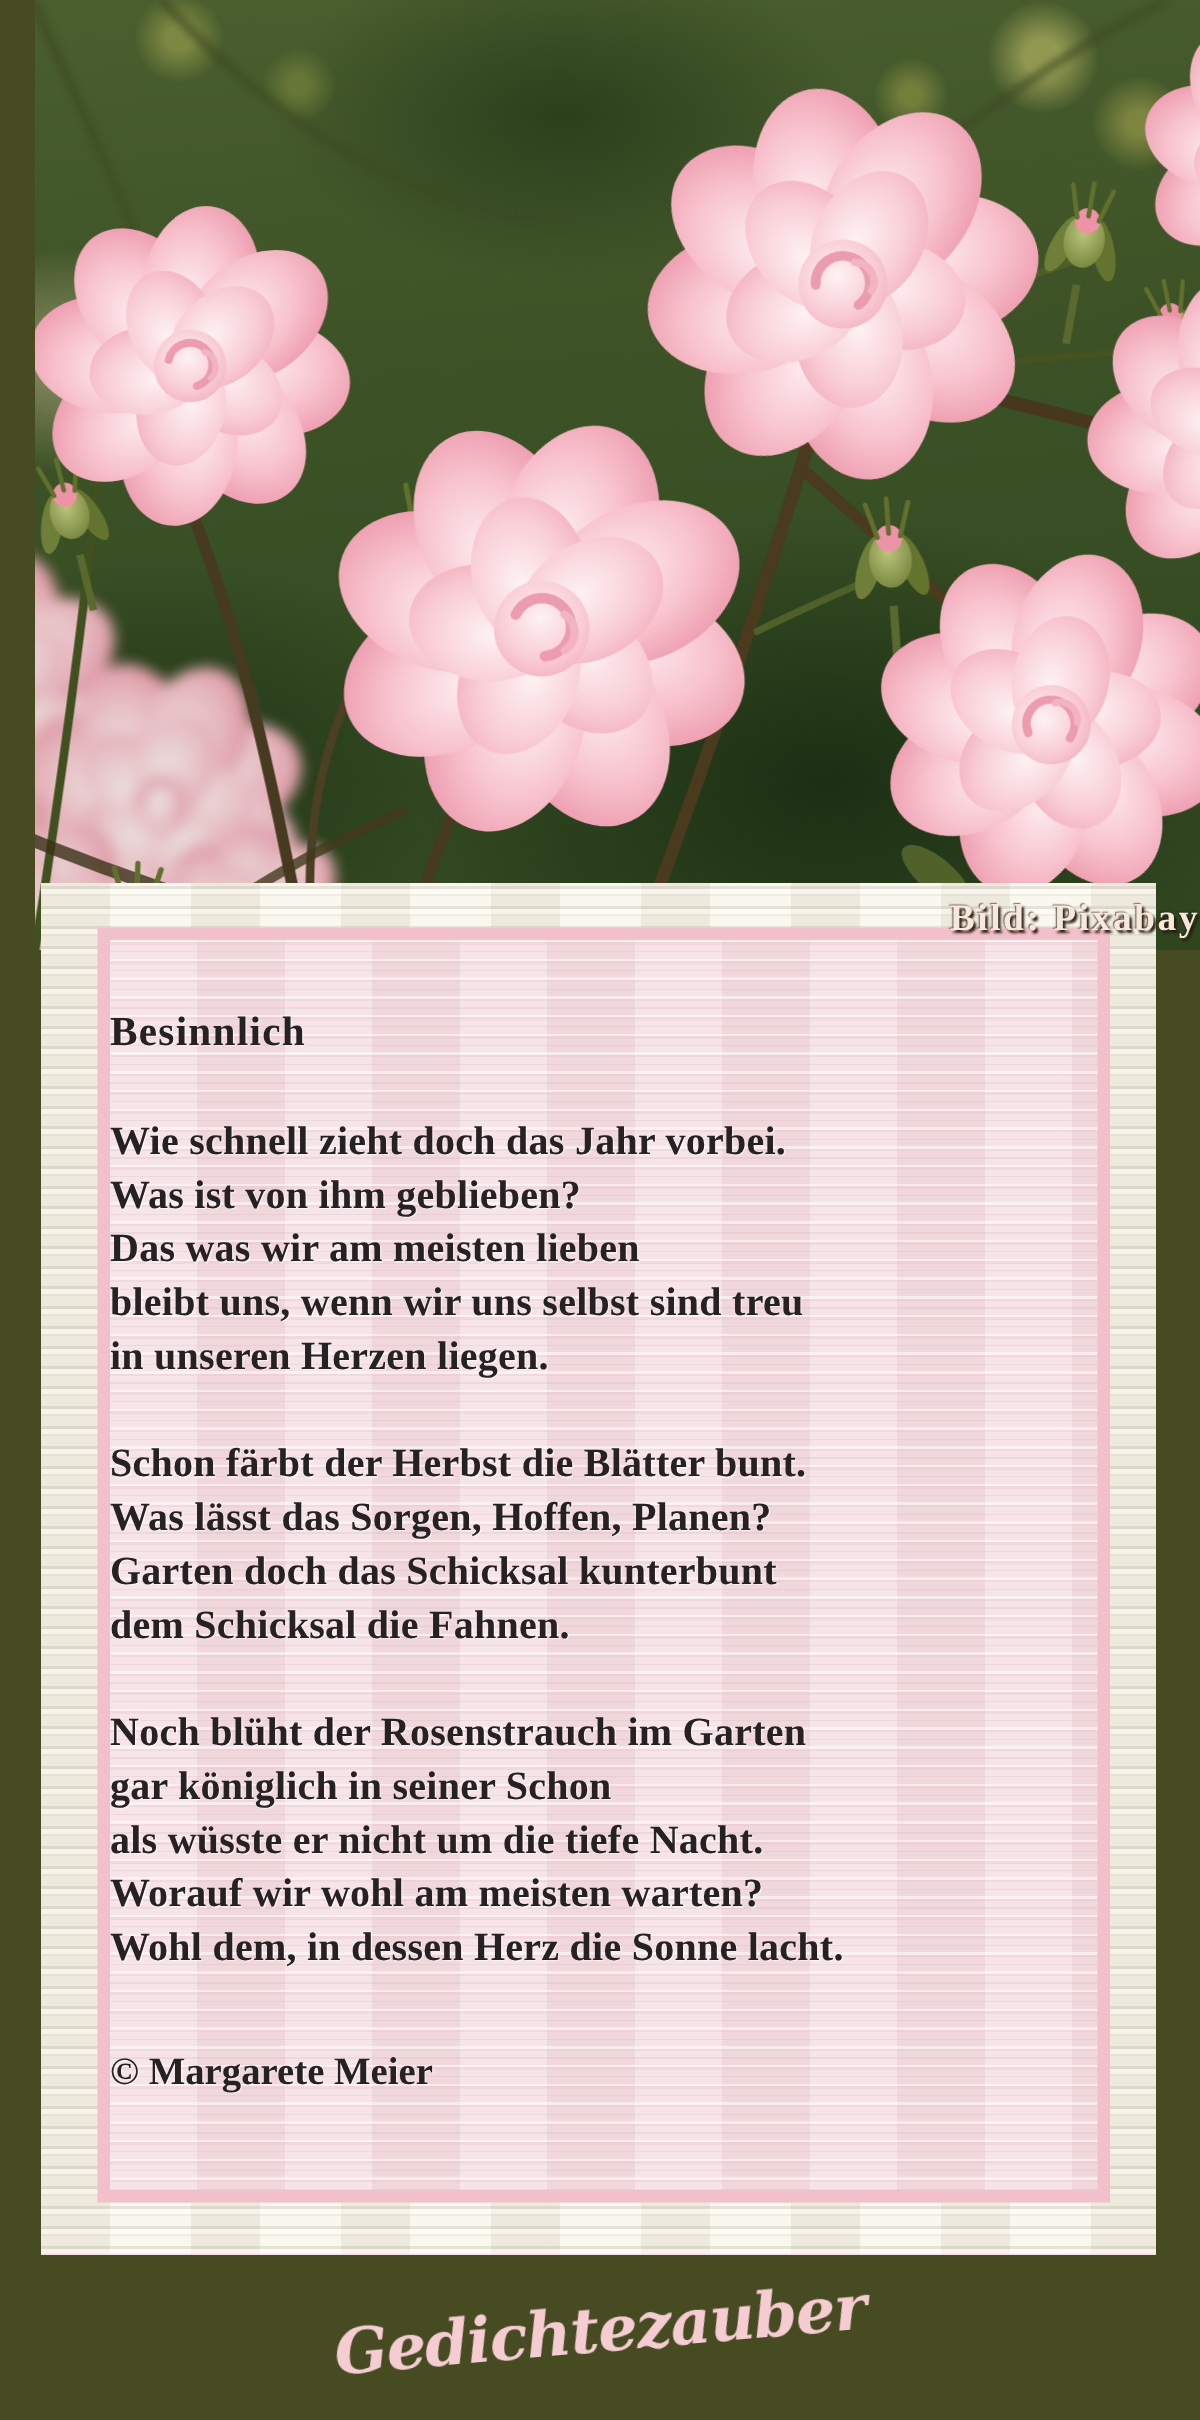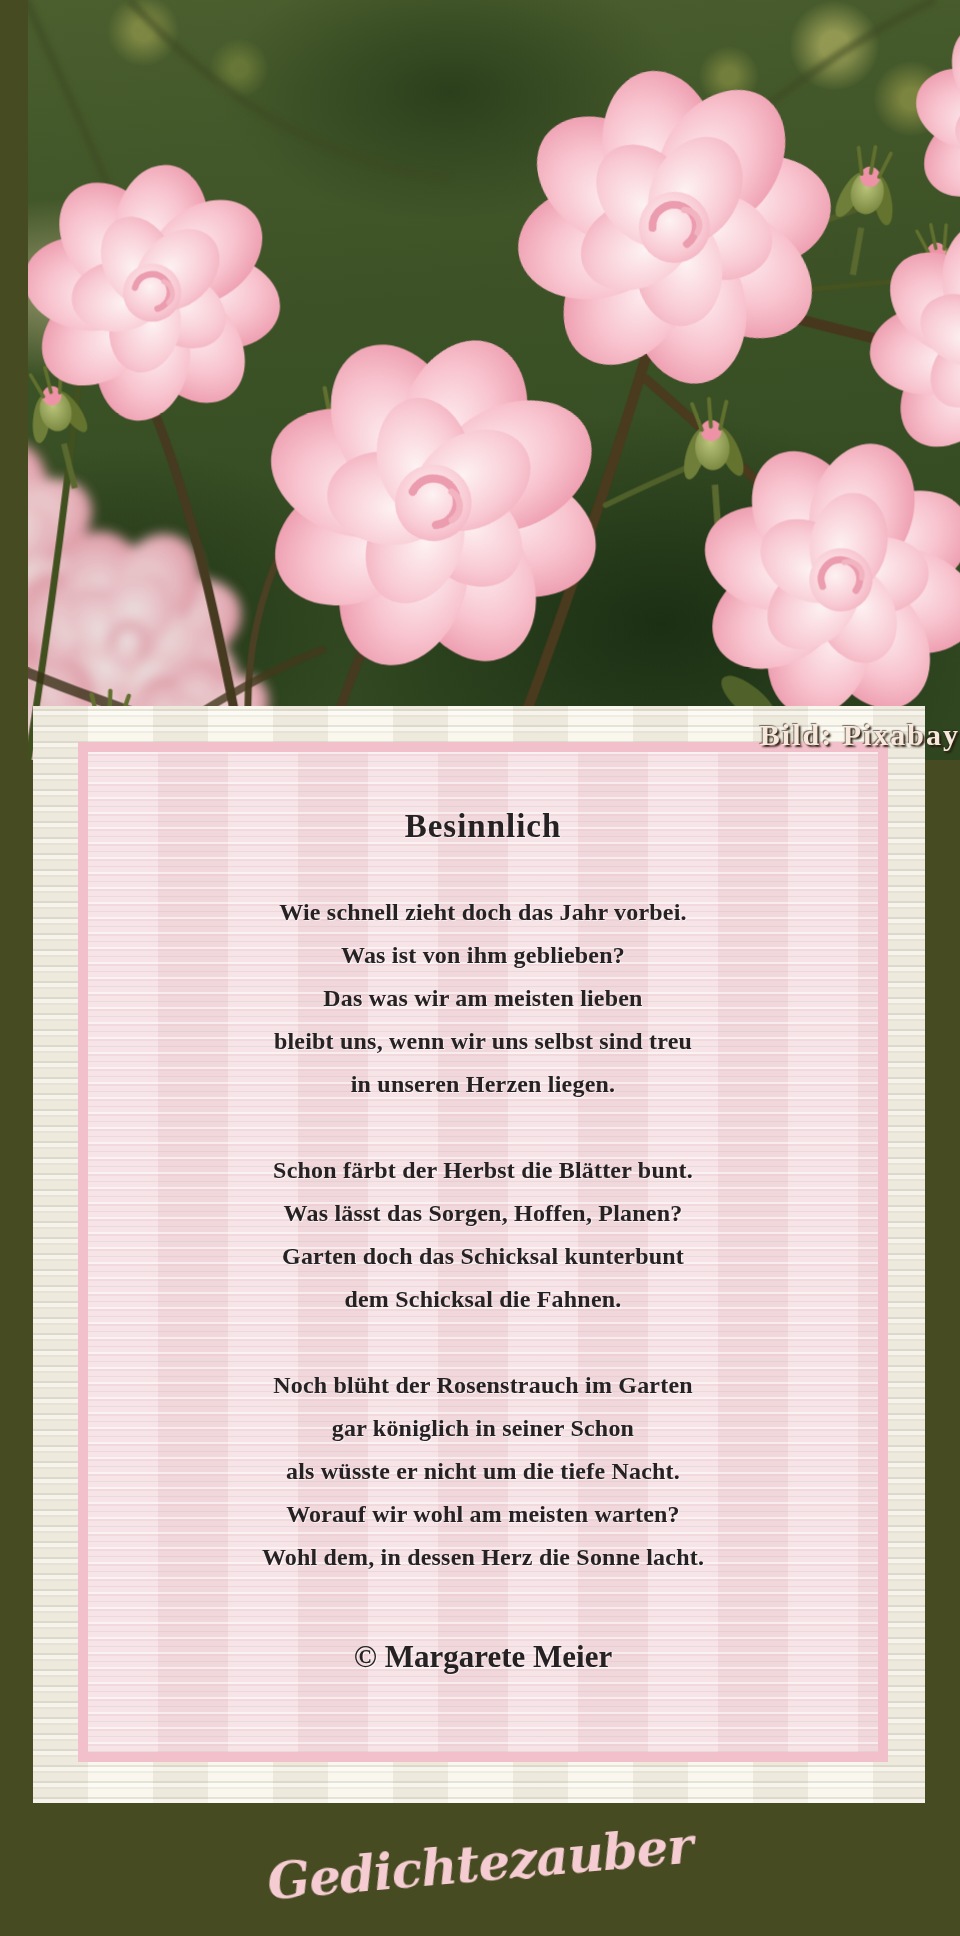--- a/index.html
+++ b/index.html
@@ -32,25 +32,25 @@
         rgba(255,255,255,.45) 5px 9px, rgba(186,180,158,.14) 9px 11px, rgba(255,255,255,0) 11px 16px),
       repeating-linear-gradient(90deg, rgba(150,145,125,.10) 0 55px, rgba(255,255,255,.25) 55px 120px),
       #f7f4e8;}
   .card-inner{position:absolute;left:45px;top:36px;right:37px;bottom:41px;
     border:10px solid #f2c0cb;
     background:
       repeating-linear-gradient(180deg, rgba(255,255,255,.50) 0 2px, rgba(233,196,200,.35) 2px 4px,
         rgba(255,255,255,0) 4px 9px, rgba(190,168,160,.18) 9px 10px, rgba(255,255,255,0) 10px 15px),
       repeating-linear-gradient(90deg, rgba(255,255,255,.22) 0 70px, rgba(223,186,190,.16) 70px 140px),
       #f4dde1;}
-  .poem{position:absolute;inset:0;text-align:center;padding-top:53px;
+  .poem{position:absolute;inset:0;text-align:left;padding-top:53px;
     color:#262223;text-shadow:1px 1px 0 rgba(255,255,255,.55);}
   .poem-title{font-size:33px;font-weight:700;line-height:43px;letter-spacing:1px;margin-bottom:43px;}
   .stanza{margin-bottom:43px;}
-  .poem-line{font-size:24px;font-weight:700;line-height:43px;letter-spacing:.2px;}
+  .poem-line{font-size:32px;font-weight:700;line-height:43px;letter-spacing:.2px;}
   .poem-author{margin-top:56px;font-size:31px;font-weight:700;line-height:43px;}
 
   
   .signature{position:absolute;left:0;right:0;top:1834px;text-align:center;
     font-family:"DejaVu Serif",serif;font-style:italic;font-weight:700;
     font-size:50px;color:#f6ccd3;letter-spacing:-1px;transform:rotate(-5deg);}
 </style>
 </head>
 <body>
 

